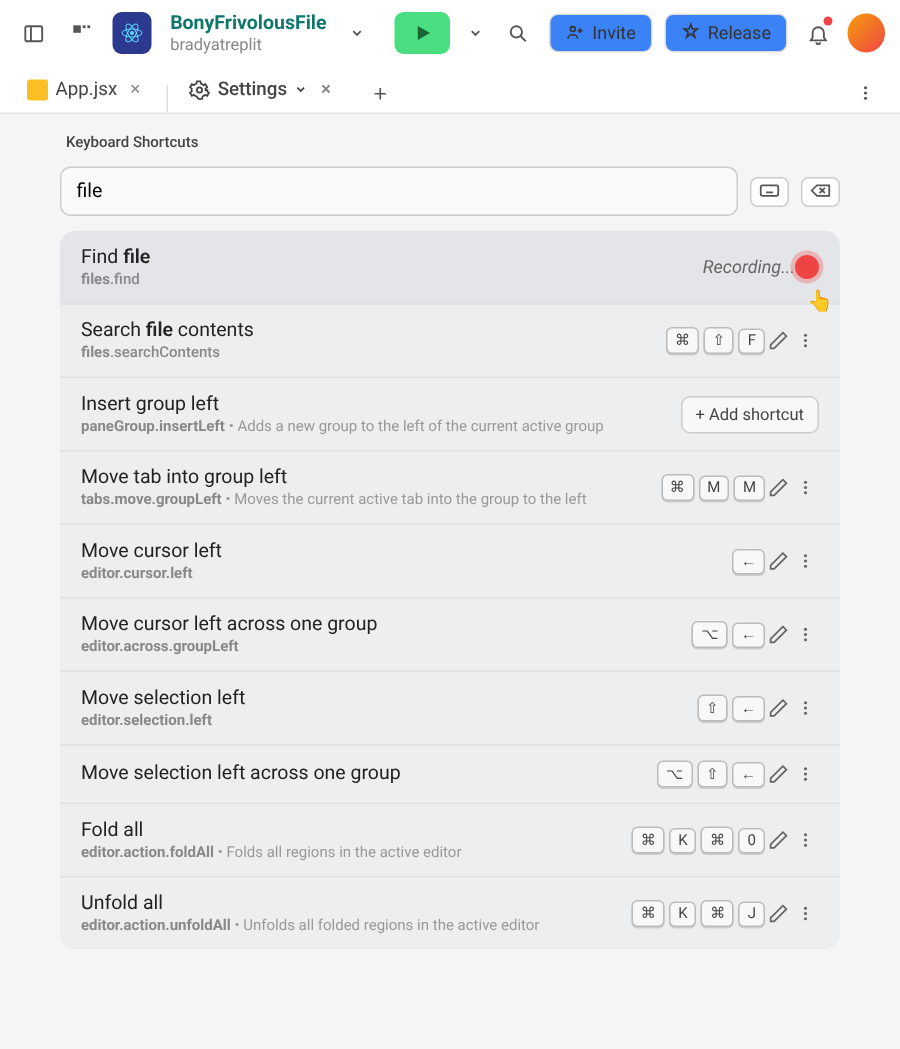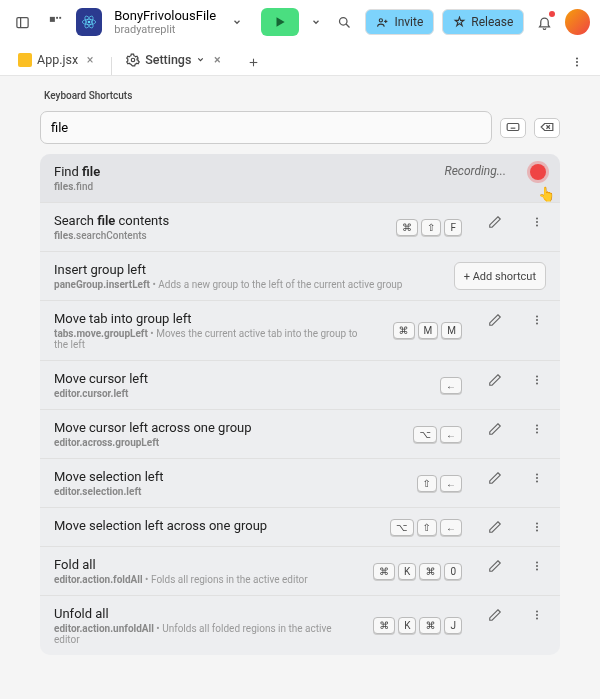--- a/index.html
+++ b/index.html
@@ -2,41 +2,41 @@
 <html><head>
 <meta charset="utf-8">
 <style>
 *{margin:0;padding:0;box-sizing:border-box;font-family:-apple-system,BlinkMacSystemFont,'Segoe UI',Roboto,sans-serif}
 body{background:#f5f5f5;width:600px;height:699px;overflow:hidden;font-size:13px;color:#333}
 .app{display:flex;flex-direction:column;height:100%}
 .header{display:flex;align-items:center;padding:8px 10px;gap:8px;background:#fff}
 .icon-btn{width:26px;height:26px;display:flex;align-items:center;justify-content:center;border:none;background:transparent;cursor:pointer;border-radius:4px;color:#555}
 .proj-icon{width:28px;height:28px;background:#2b3a8f;border-radius:6px;display:flex;align-items:center;justify-content:center}
 .proj-info{display:flex;flex-direction:column;margin-left:4px;margin-right:4px}
-.proj-name{font-weight:400;font-size:13px;color:#000000}
+.proj-name{font-weight:700;font-size:13px;color:#0f766e}
 .proj-user{font-size:11px;color:#888}
 .spacer{flex:1}
 .run-btn{background:#4ade80;border:none;border-radius:6px;width:40px;height:28px;display:flex;align-items:center;justify-content:center;cursor:pointer}
-.pill-btn{display:flex;align-items:flex-end;gap:5px;padding:5px 10px;border:1px solid #ddd;background:#7dd3fc;border-radius:6px;cursor:pointer;font-size:12px;color:#333}
+.pill-btn{display:flex;align-items:flex-start;gap:5px;padding:5px 10px;border:1px solid #ddd;background:#3b82f6;border-radius:6px;cursor:pointer;font-size:12px;color:#333}
 .avatar{width:26px;height:26px;border-radius:50%;background:linear-gradient(135deg,#f59e0b,#ef4444);position:relative}
 .bell-dot{position:absolute;top:2px;right:2px;width:6px;height:6px;background:#ef4444;border-radius:50%}
 .tabs{display:flex;align-items:flex-end;padding:0 10px;background:#fff;border-bottom:1px solid #e5e5e5;gap:4px}
 .tab{display:flex;align-items:center;gap:5px;padding:8px 8px;font-size:12.5px;color:#444;cursor:pointer}
 .tab.active{font-weight:500}
 .tab-close{width:14px;height:14px;display:flex;align-items:center;justify-content:center;color:#888;cursor:pointer;border-radius:3px}
 .file-icon{width:14px;height:14px;background:#fbbf24;border-radius:2px}
 .tab-divider{width:1px;height:18px;background:#ddd;margin:0 2px}
 .content{flex:1;overflow-y:auto;padding:14px 0}
 .inner{width:520px;margin:0 auto}
 .heading{font-size:10px;font-weight:500;color:#444;margin-bottom:10px;padding-left:4px}
 .search-row{display:flex;align-items:center;gap:8px;margin-bottom:10px}
 .search-input{flex:1;padding:8px 10px;border:1px solid #ccc;border-radius:7px;font-size:13px;background:#fafafa;outline:none}
 .key-box{border:1px solid #ccc;border-radius:5px;padding:3px 5px;font-size:11px;background:#fff;color:#555;min-width:20px;text-align:center;line-height:1}
 .list{display:flex;flex-direction:column;background:#edeef0;border-radius:10px;overflow:hidden}
-.item{display:flex;padding:10px 14px;border-bottom:1px solid #e0e0e0;gap:24px}
+.item{display:flex;align-items:center;padding:10px 14px;border-bottom:1px solid #e0e0e0;gap:0}
 .item:last-child{border-bottom:none}
 .item.active{background:#e4e5e8}
 .item-main{flex:1;min-width:0}
 .item-title{font-size:13px;color:#222;margin-bottom:2px}
 .item-title b{font-weight:600}
 .item-sub{font-size:10px;color:#888}
 .item-sub .cmd{font-weight:500}
 .item-sub .desc{color:#999}
 .keys-row{display:flex;gap:3px;align-items:center}
 .kbd{border:1px solid #bbb;border-radius:4px;padding:2px 5px;font-size:10px;background:#f8f8f8;color:#444;min-width:16px;text-align:center;box-shadow:0 1px 0 #ccc;font-family:inherit}

